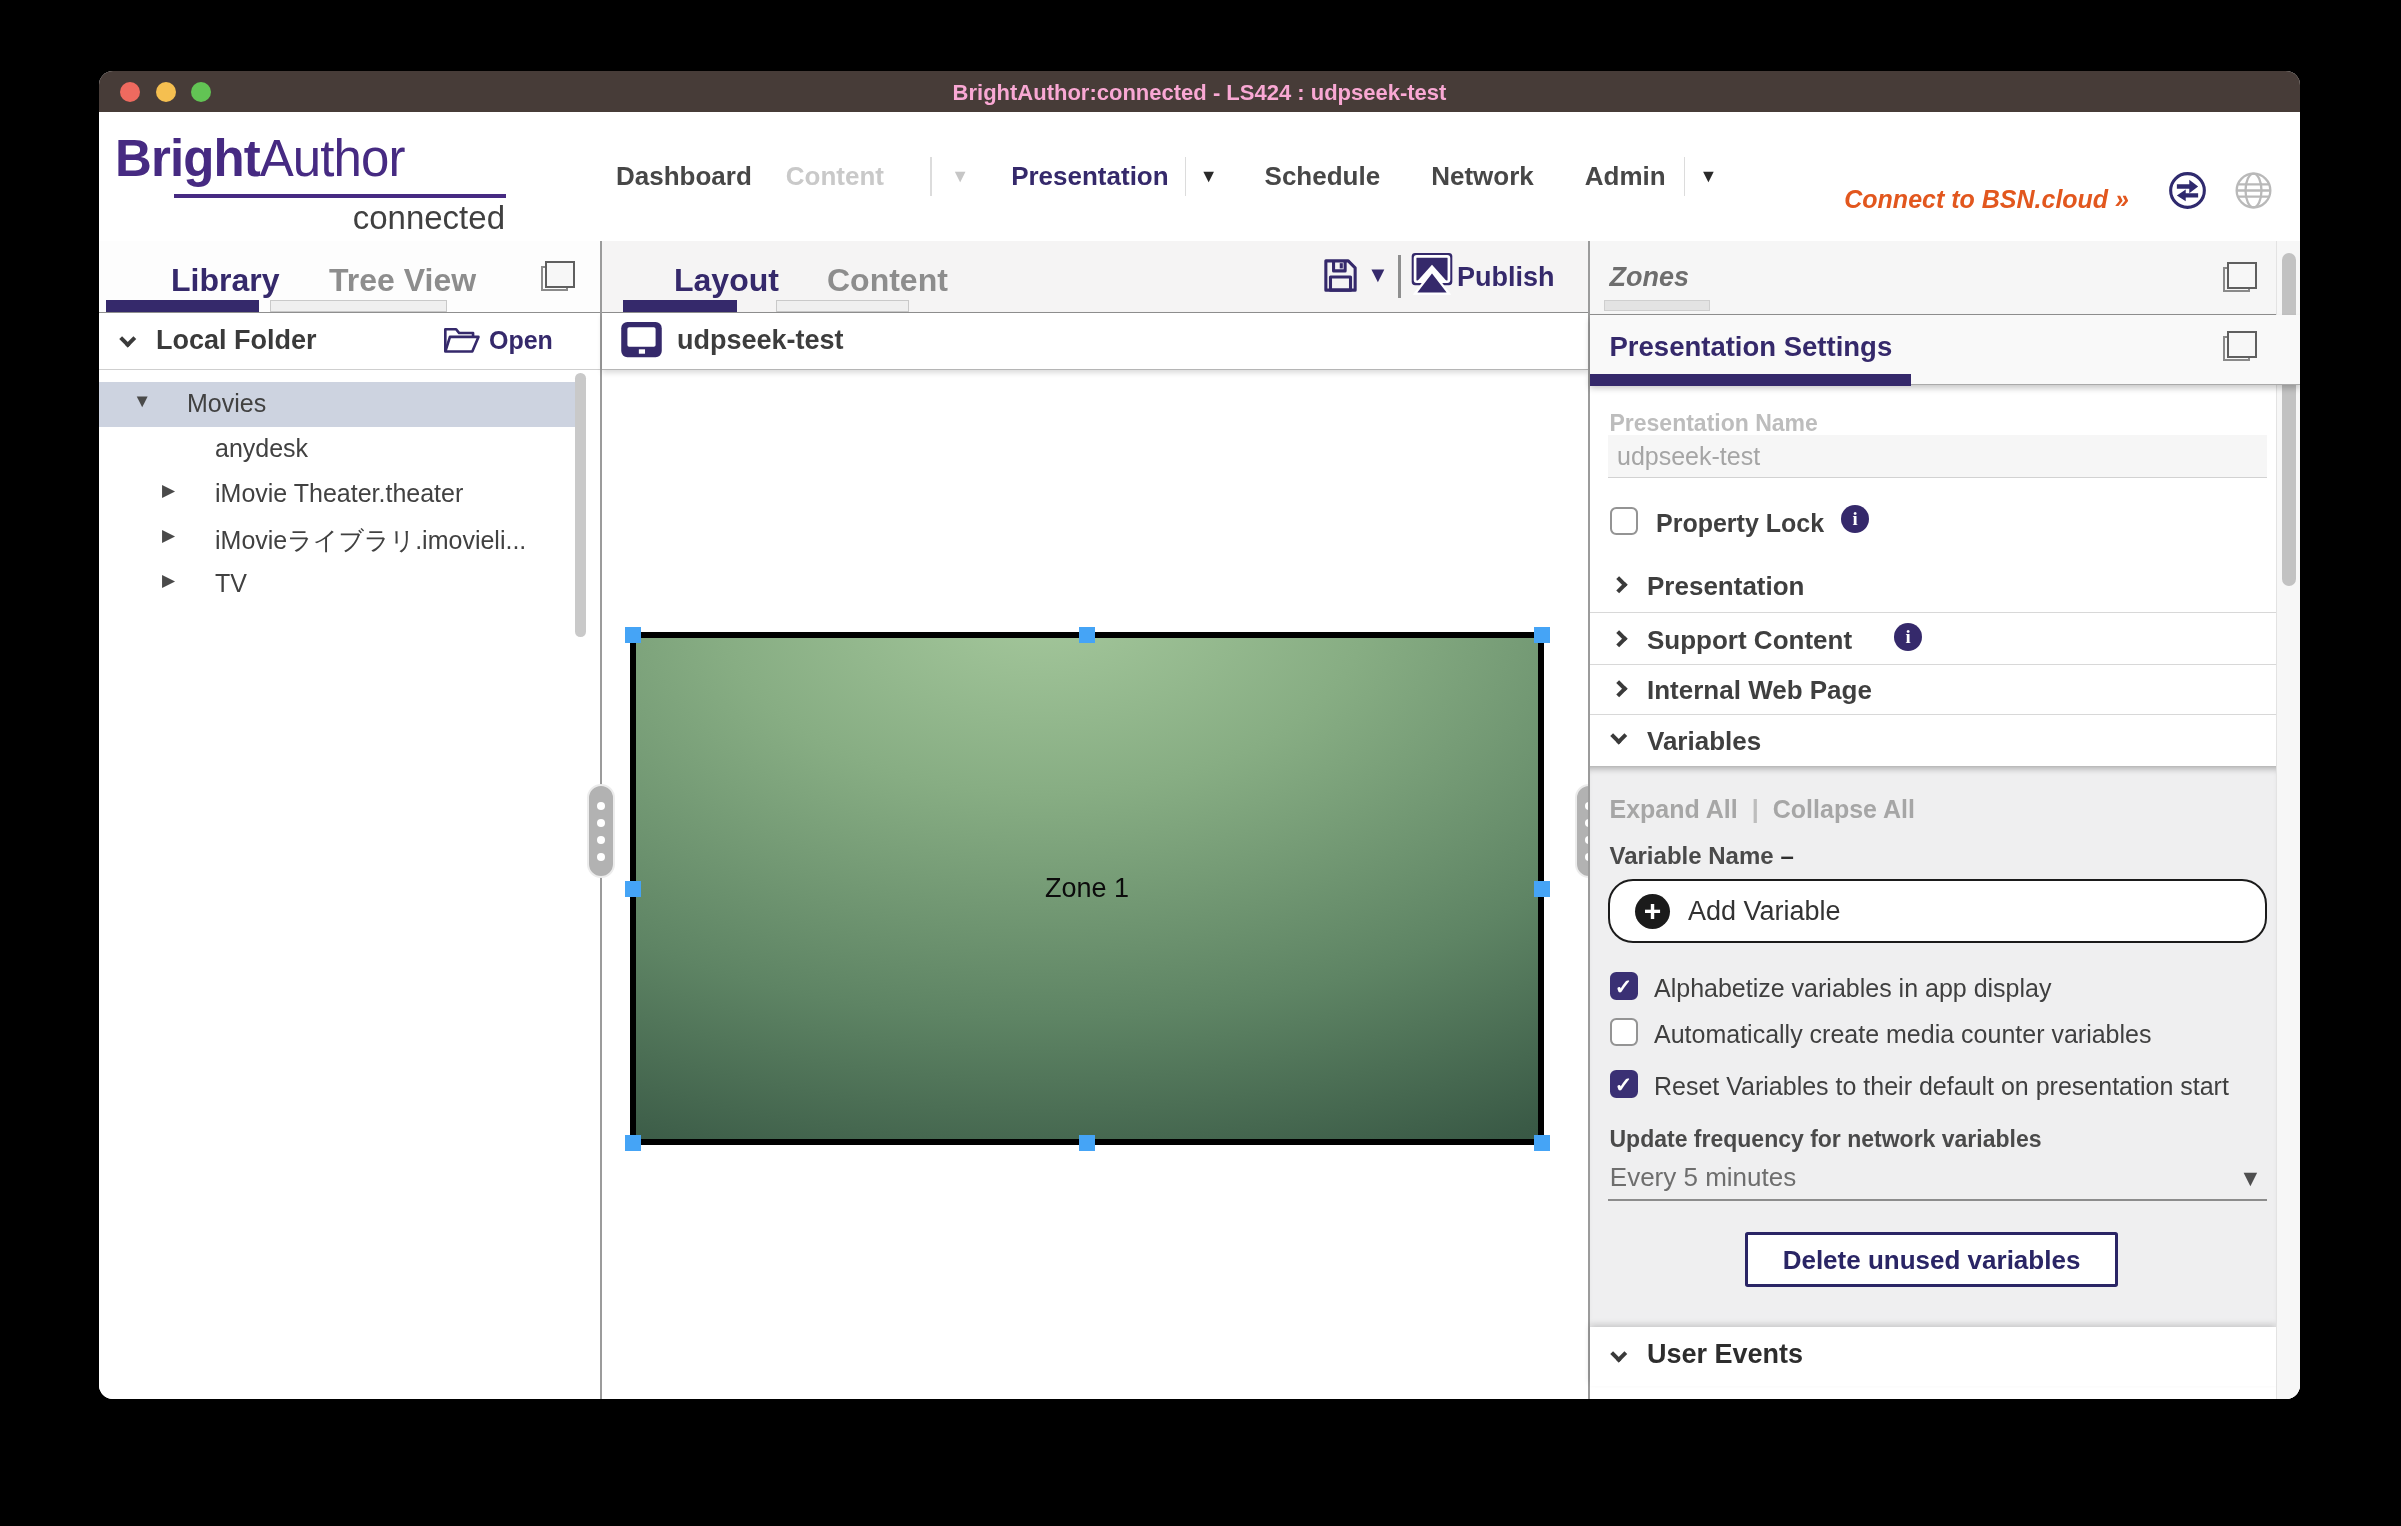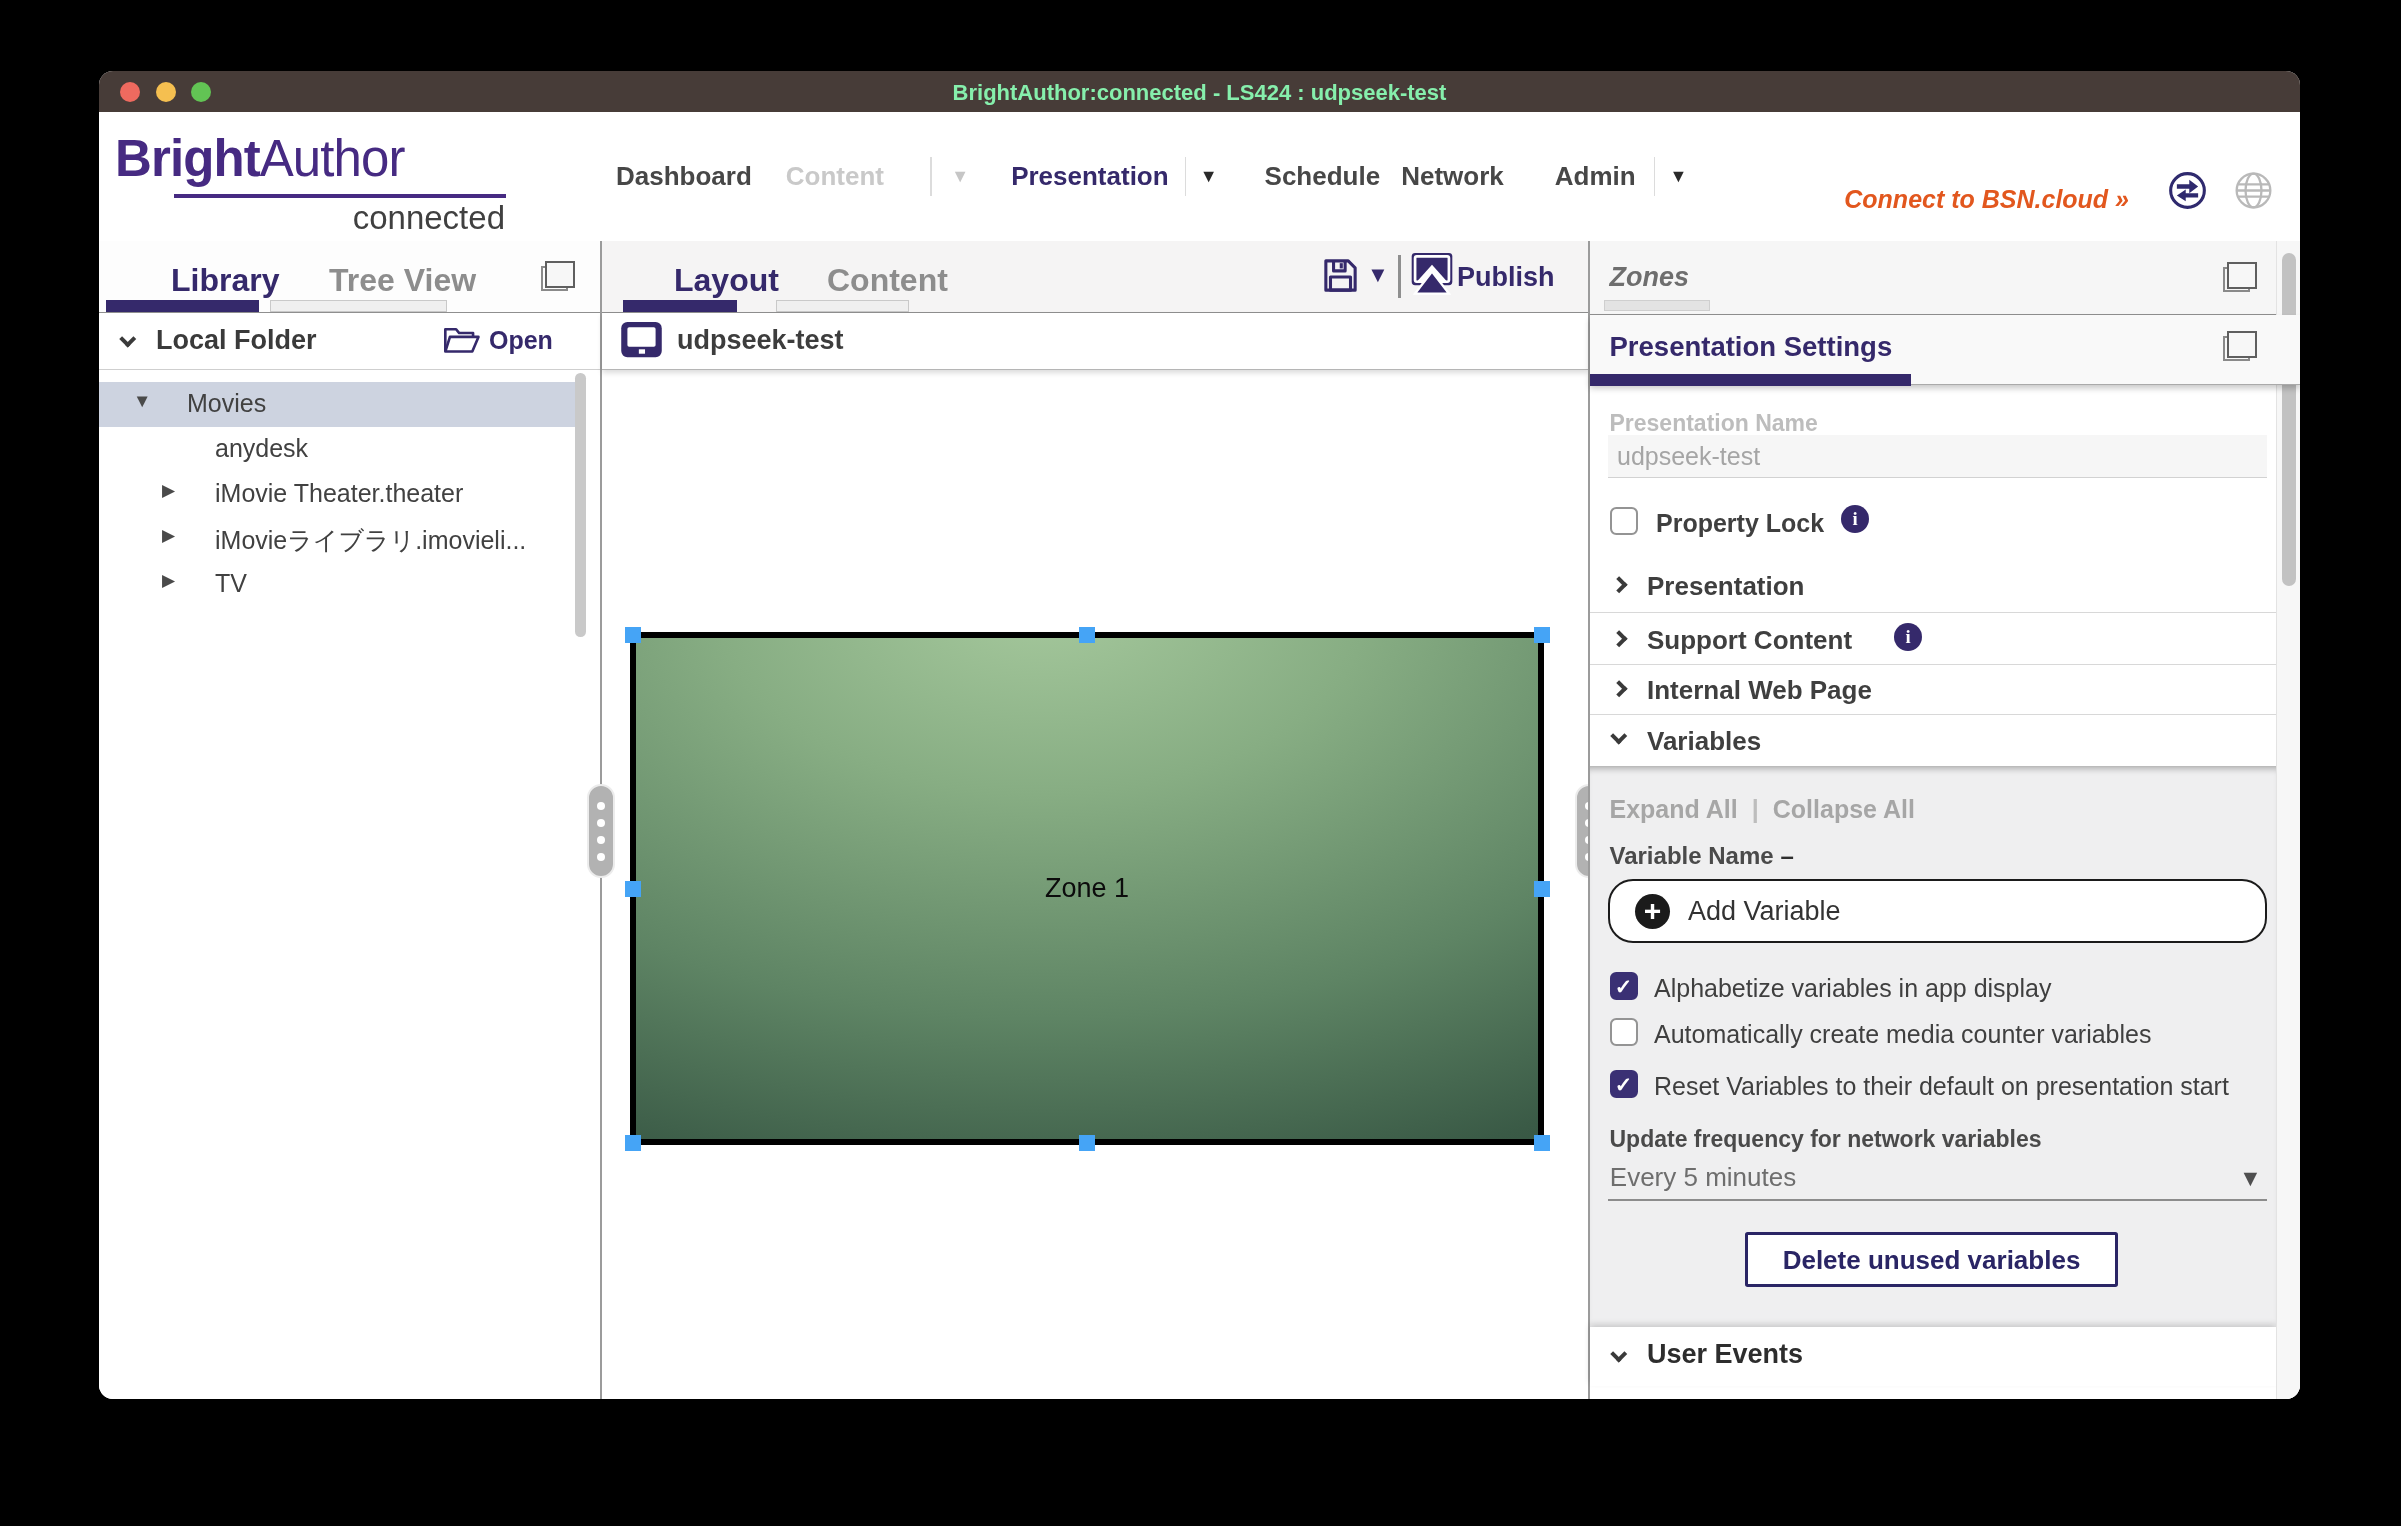--- a/index.html
+++ b/index.html
@@ -1,20 +1,20 @@
 <!DOCTYPE html>
 <html style="font-size:14px"><head>
 <meta charset="utf-8">
 <style>
   html,body{margin:0;padding:0;width:2401px;height:1526px;background:#000;font-family:"Liberation Sans",sans-serif;-webkit-font-smoothing:antialiased;}
   *{box-sizing:border-box;}
   .window{position:absolute;left:99px;top:71px;width:2201px;height:1328px;background:#fff;border-radius:14px;overflow:hidden;}
   
   .titlebar{position:absolute;left:0;top:0;width:100%;height:41px;background:#473c38;}
-  .titlebar .title{position:absolute;left:0;right:0;top:0;height:41px;line-height:43px;text-align:center;color:#86efac;font-size:22px;font-weight:700;}
+  .titlebar .title{position:absolute;left:0;right:0;top:0;height:41px;line-height:43px;text-align:center;color:#f9a8d4;font-size:22px;font-weight:700;}
   .tl{position:absolute;top:10.6px;width:20.4px;height:20.4px;border-radius:50%;}
   .tl.red{left:21px;background:#ee6a5f;}
   .tl.yellow{left:57px;background:#f5bf50;}
   .tl.green{left:92px;background:#62c454;}
   
   .header{position:absolute;left:0;top:41px;width:100%;height:129px;background:#fff;padding-left:20px;}
   .logo-text{position:absolute;left:16px;top:18px;font-size:51px;letter-spacing:-0.9px;color:#462a82;line-height:57px;white-space:nowrap;}
   .logo-text .b{font-weight:800;}
   .logo-text .l{font-weight:500;}
   .logo-underline{position:absolute;left:75px;top:82px;width:332px;height:3.5px;background:#462a82;}
@@ -141,21 +141,21 @@
 
     <div class="nav">
       <span class="item">Dashboard</span>
       <span class="item disabled" style="margin-left:34px;">Content</span>
       <span class="vsep" style="margin-left:46px;"></span>
       <span class="caret light" style="margin-left:19.5px;">▼</span>
       <span class="item active" style="margin-left:42px;">Presentation</span>
       <span class="vsep" style="margin-left:16px;"></span>
       <span class="caret" style="margin-left:13.3px;">▼</span>
       <span class="item" style="margin-left:47px;">Schedule</span>
-      <span class="item" style="margin-left:21px;text-align:center;">Network</span>
+      <span class="item" style="margin-left:51px;text-align:center;">Network</span>
       <span class="item" style="margin-left:51px;">Admin</span>
       <span class="vsep" style="margin-left:18px;"></span>
       <span class="caret" style="margin-left:14px;">▼</span>
     </div>
     <div class="nav-active-bar"></div>
 
     <a class="connect">Connect to BSN.cloud »</a>
     <span class="hdr-icon sync">
       <svg width="39" height="39" viewBox="0 0 44 44">
           <circle cx="22" cy="22" r="19" fill="none" stroke="#2f2a6e" stroke-width="3.5"></circle>

